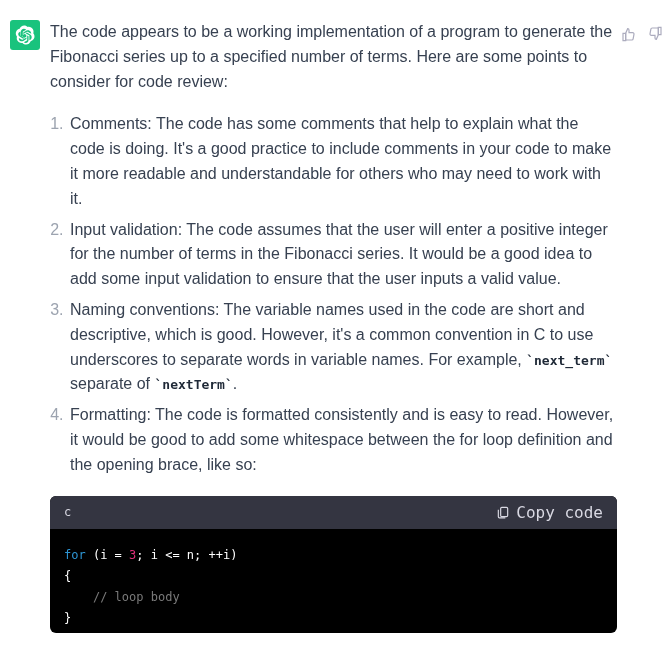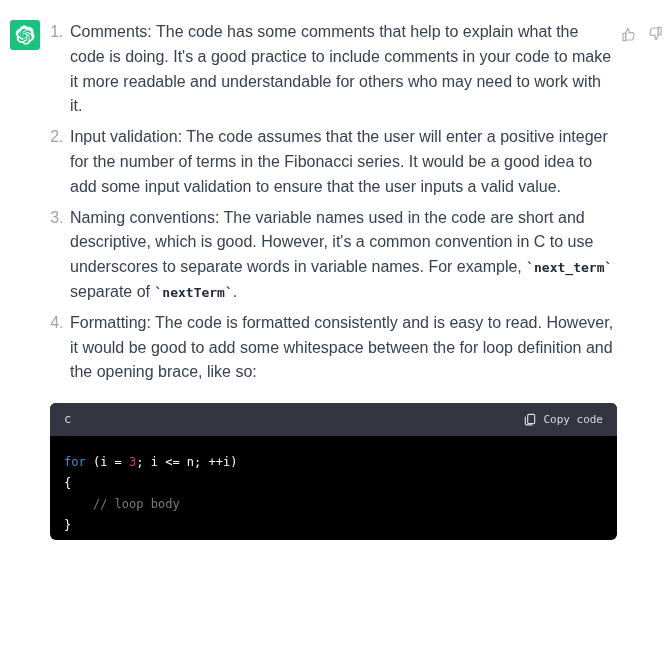--- a/index.html
+++ b/index.html
@@ -72,21 +72,21 @@
     font-size: 12px;
   }
   .copy-btn {
     display: flex;
     align-items: center;
     gap: 6px;
     color: #d9d9e3;
     cursor: pointer;
     background: none;
     border: none;
-    font-size: 11px;
+    font-size: 16px;
     font-family: inherit;
   }
   .copy-btn svg { width: 14px; height: 14px; }
   .code-body {
     padding: 16px 14px 4px 14px;
     color: #ffffff;
     line-height: 1.75;
     white-space: pre;
   }
   .tok-kw { color: #2e95d3; }
@@ -113,20 +113,21 @@
 
 <div class="container">
 
   <div class="avatar">
     <svg viewBox="0 0 41 41" fill="none">
       <path d="M37.5 16.8c.9-2.7.6-5.6-.8-8.1-2.1-3.7-6.4-5.6-10.5-4.7C24.3 2 21.7.8 18.9.8c-4.3 0-8.1 2.7-9.4 6.8-2.8.6-5.2 2.3-6.6 4.8-2.1 3.7-1.6 8.3 1.2 11.5-.9 2.7-.6 5.6.8 8.1 2.1 3.7 6.4 5.6 10.5 4.7 1.9 2.1 4.5 3.2 7.3 3.2 4.3 0 8.1-2.7 9.4-6.8 2.8-.6 5.2-2.3 6.6-4.8 2.1-3.7 1.6-8.3-1.2-11.5zM22.7 37.3c-1.7 0-3.4-.6-4.7-1.7l6.5-3.8c.3-.2.5-.5.5-.9v-9.2l2.8 1.6v7.6c0 3.5-2.8 6.4-6.1 6.4zm-13.8-5.9c-.9-1.5-1.2-3.3-.9-5l6.5 3.8c.3.2.7.2 1 0l8-4.6v3.2l-6.6 3.8c-3 1.8-6.9.7-8-1.2zm-1.8-15c.9-1.5 2.3-2.7 3.9-3.3v7.8c0 .4.2.7.5.9l8 4.6-2.8 1.6-6.6-3.8c-3.1-1.8-4.1-5.7-3-7.8zm22.6 5.3l-8-4.6 2.8-1.6 6.6 3.8c3 1.8 4.1 5.7 2.3 8.7-.9 1.5-2.3 2.7-3.9 3.3v-7.8c0-.3-.2-.6-.5-.9h.7zm2.7-4.1l-6.5-3.8c-.3-.2-.7-.2-1 0l-8 4.6v-3.2l6.6-3.8c3-1.8 6.9-.7 8.7 2.3.9 1.5 1.2 3.3.9 5l-.7-1.1zm-17.7 5.8l-2.8-1.6v-7.6c0-3.5 2.8-6.4 6.4-6.4 1.7 0 3.4.6 4.7 1.7l-6.5 3.8c-.3.2-.5.5-.5.9v9.2h-1.3zm1.5-3.2l3.5-2 3.5 2v4.1l-3.5 2-3.5-2v-4.1z" fill="white"></path>
     </svg>
   </div>
 
   <div class="content">
+    <p class="intro">The code appears to be a working implementation of a program to generate the Fibonacci series up to a specified number of terms. Here are some points to consider for code review:</p>
 
     <ol>
       <li><span class="li-body">Comments: The code has some comments that help to explain what the code is doing. It's a good practice to include comments in your code to make it more readable and understandable for others who may need to work with it.</span></li>
       <li><span class="li-body">Input validation: The code assumes that the user will enter a positive integer for the number of terms in the Fibonacci series. It would be a good idea to add some input validation to ensure that the user inputs a valid value.</span></li>
       <li><span class="li-body"><span>Naming conventions: The variable names used in the code are short and descriptive, which is good. However, it's a common convention in C to use underscores to separate words in variable names. For example, </span><span class="inline-code">`next_term`</span><span> separate of </span><span class="inline-code">`nextTerm`</span><span>.</span></span></li>
       <li><span class="li-body">Formatting: The code is formatted consistently and is easy to read. However, it would be good to add some whitespace between the for loop definition and the opening brace, like so:</span></li>
     </ol>
 
     <div class="code-block">
       <div class="code-header">

